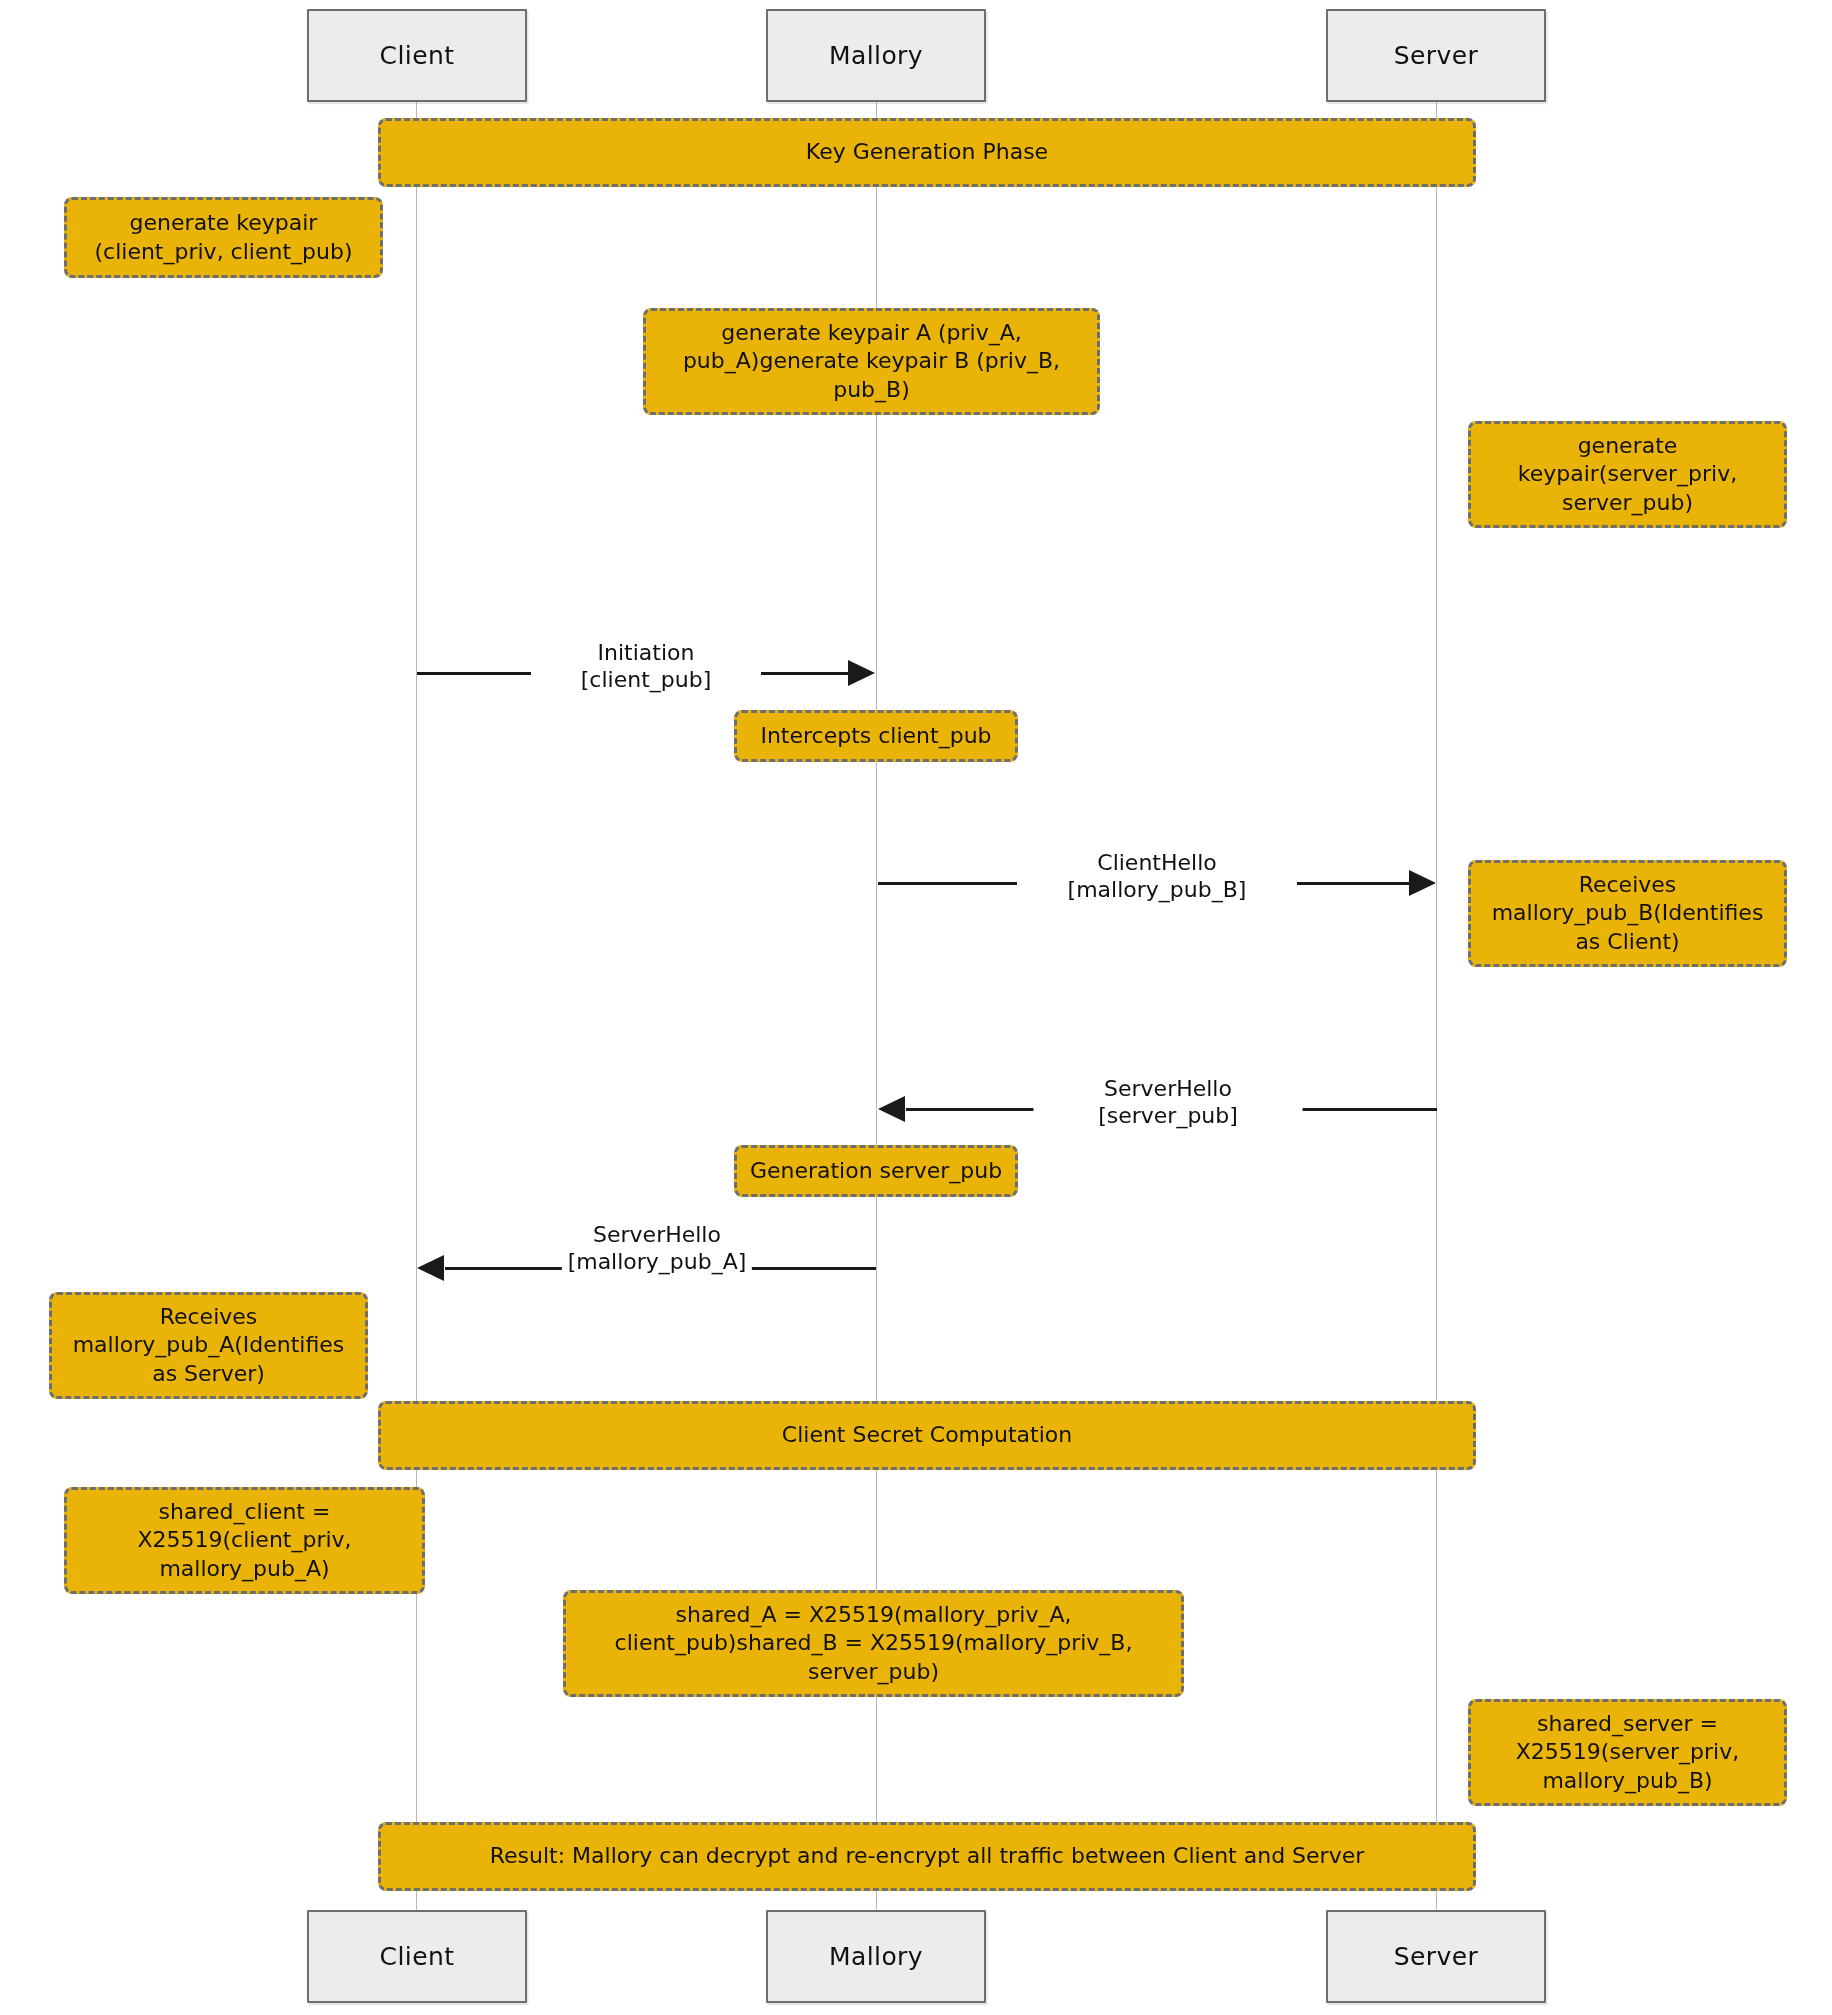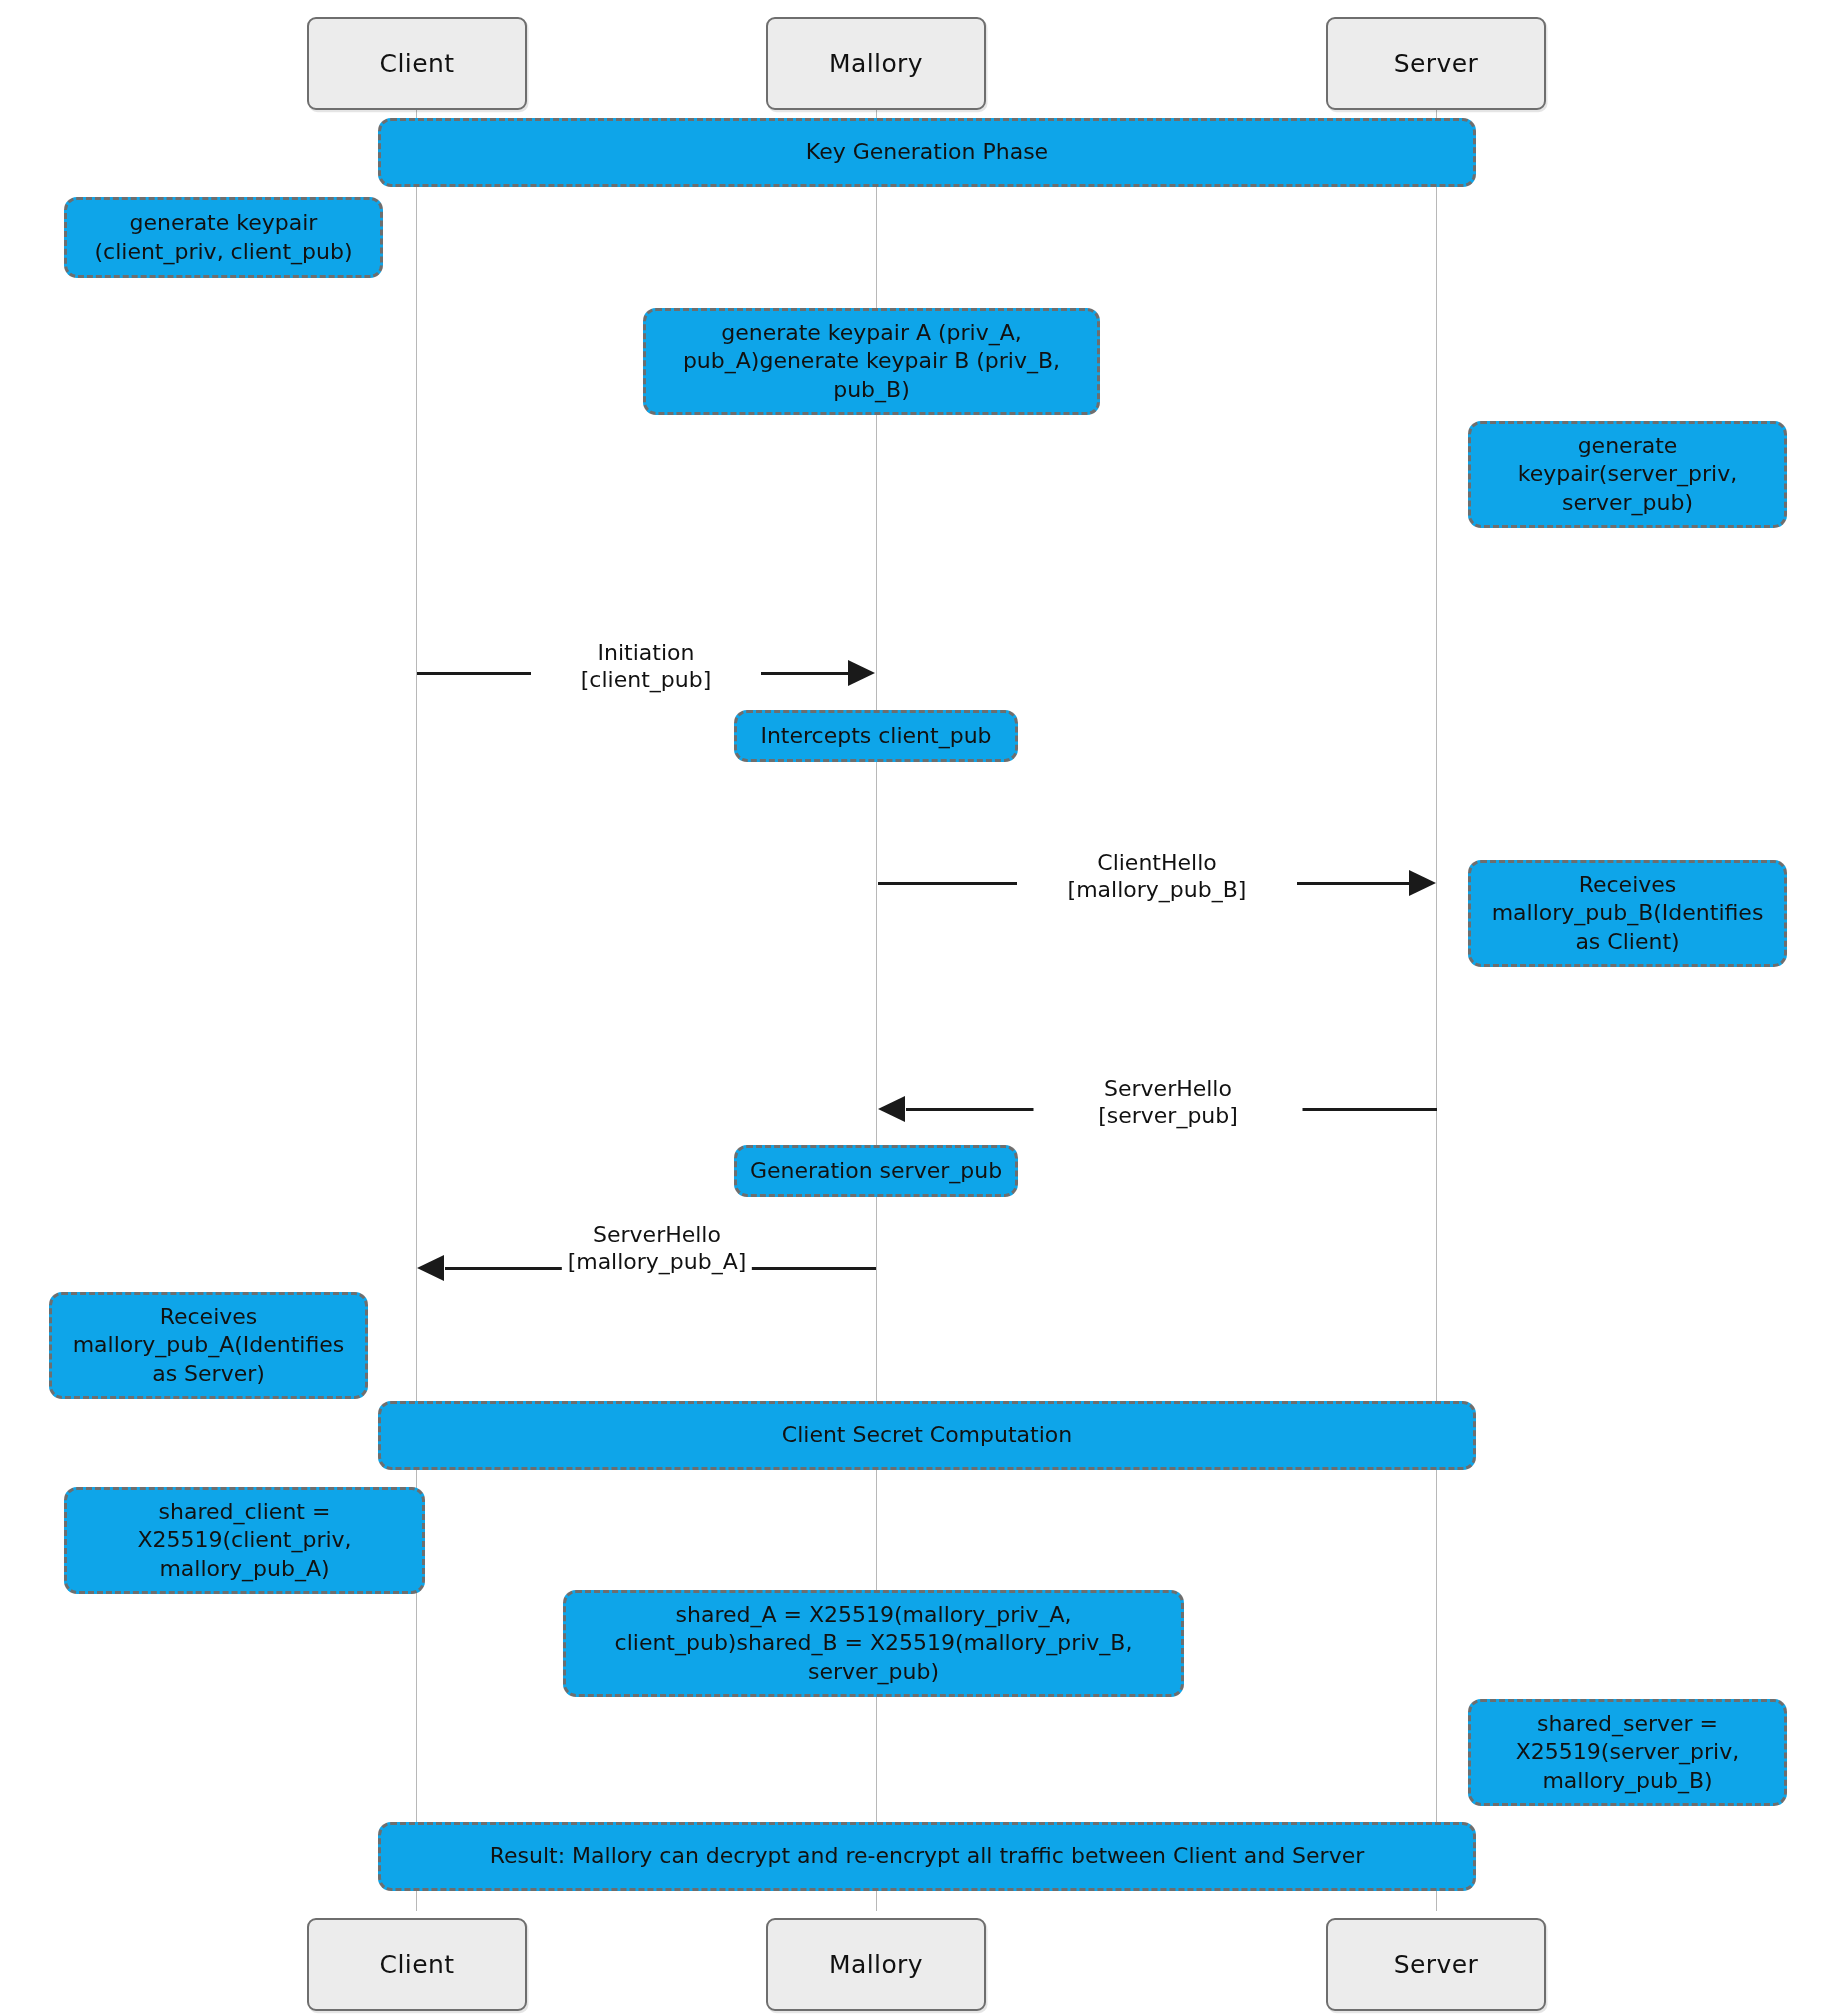--- a/index.html
+++ b/index.html
@@ -25,42 +25,41 @@
     border-left: 1.5px solid #b8b8b8;
     z-index: 1;
   }
 
   
   .actor {
     position: absolute;
     box-sizing: border-box;
     background: #ececec;
     border: 2.9px solid #6e6e6e;
-    border-radius: 9px;
+    border-radius: 1px;
     display: flex;
     align-items: center;
     justify-content: center;
     z-index: 5;
     box-shadow: 1.5px 2.2px 0 rgba(0,0,0,0.10);
-    margin-top: 8px;
   }
   .actor-label {
     font-family: "DejaVu Sans", sans-serif;
     font-size: 25px;
     color: #111111;
     letter-spacing: 0.4px;
   }
 
   
   .note {
     position: absolute;
     box-sizing: border-box;
-    background: #0ea5e9;
+    background: #eab308;
     border: 3.6px dashed #6e6e6e;
-    border-radius: 13px;
+    border-radius: 8px;
     display: flex;
     align-items: center;
     justify-content: center;
     text-align: center;
     z-index: 4;
     padding: 4.4px 10.2px;
   }
   .note-text {
     font-family: "DejaVu Sans", sans-serif;
     font-size: 22px;

